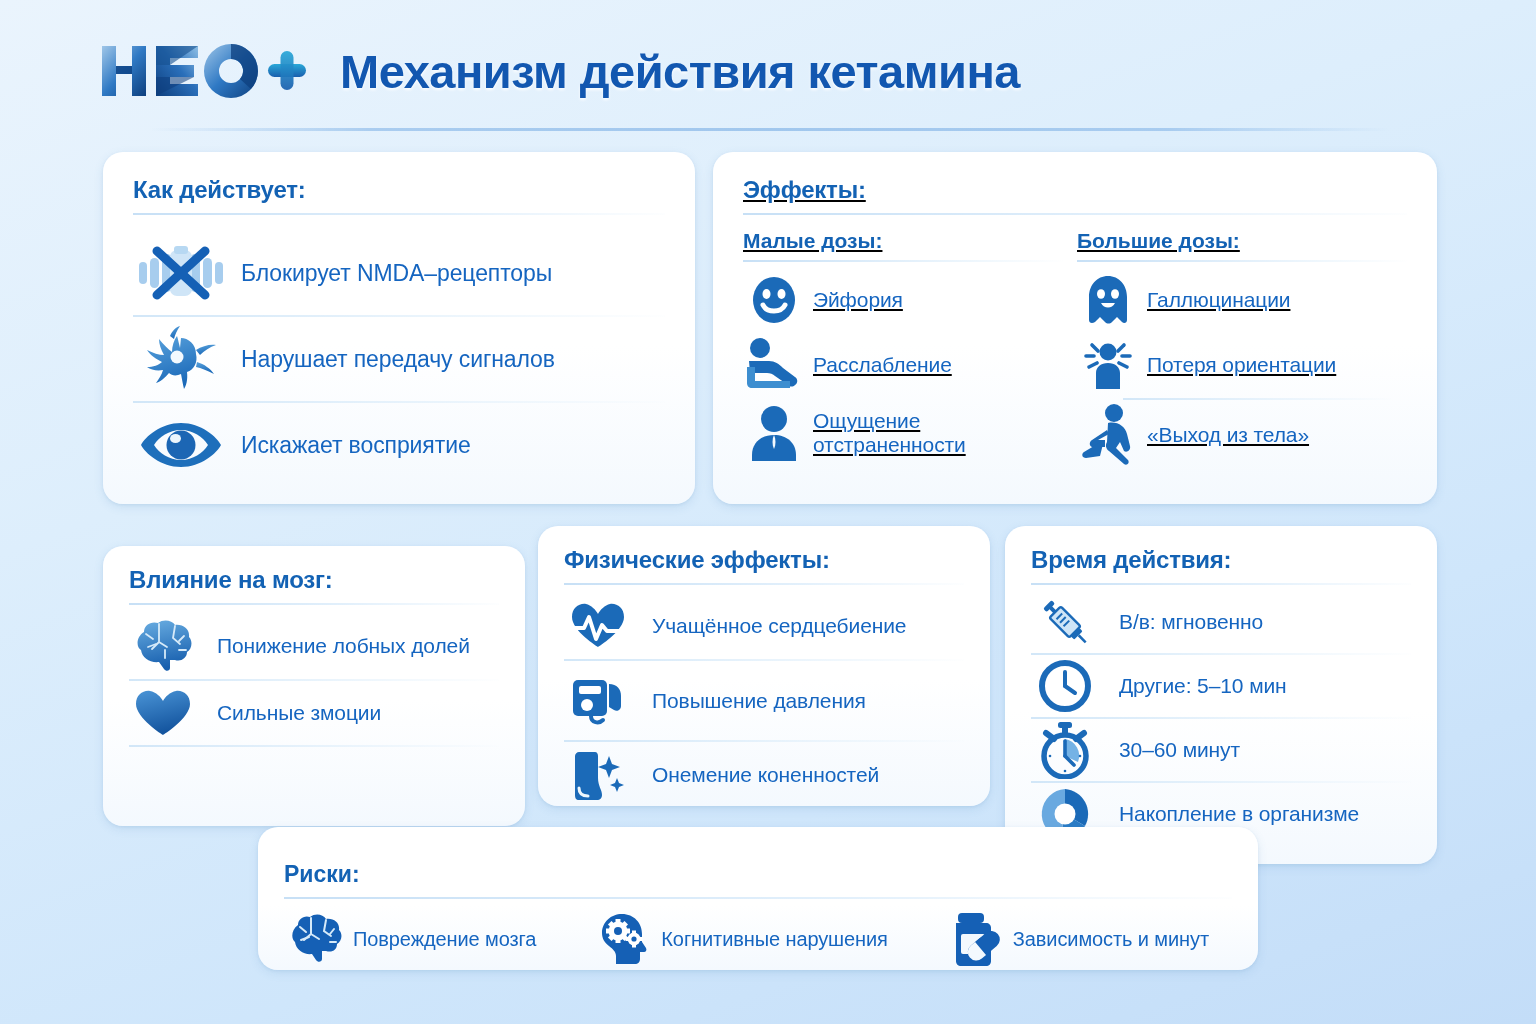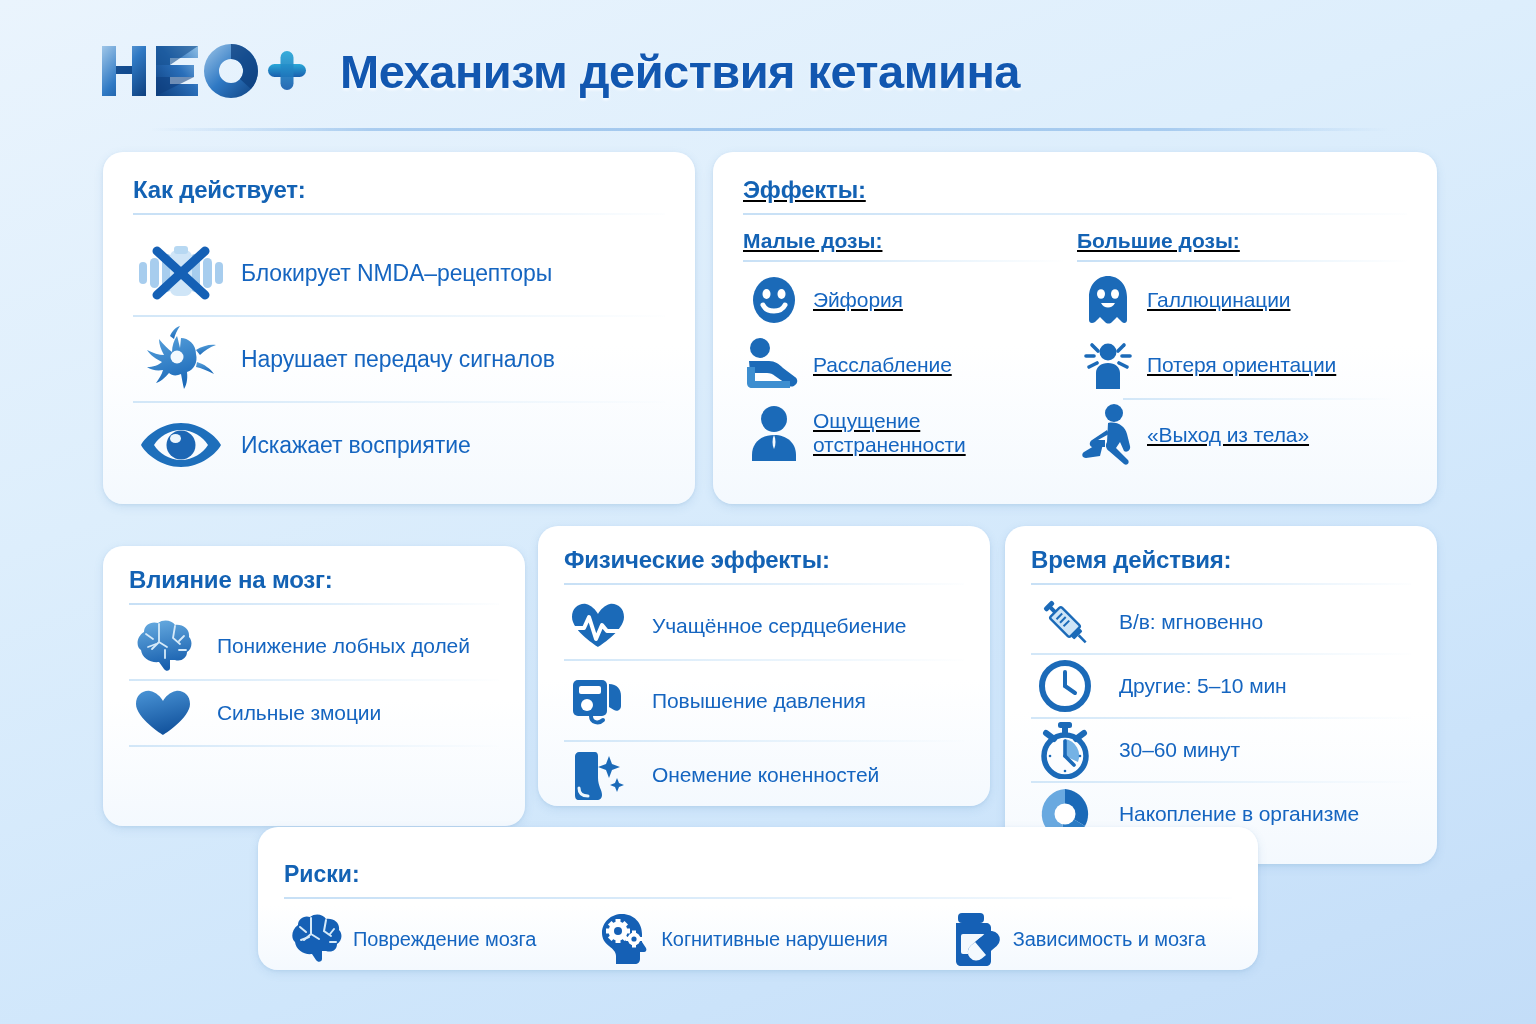--- a/index.html
+++ b/index.html
@@ -567,17 +567,17 @@
             <path d="M8,12 L38,12 C41,12 43,14 43,17 L43,50 C43,53 41,55 38,55 L13,55
                      C10,55 8,53 8,50 z" fill="#1560b5"></path>
             <rect x="13" y="23" width="24" height="20" rx="2" fill="#f3f9fe"></rect>
             <g transform="rotate(-40 32 40)">
               <rect x="20" y="30" width="28" height="17" rx="8.5" fill="#1560b5"></rect>
               <path d="M34,30 L48,30 A8.5,8.5 0 0,1 48,47 L34,47 z" fill="#1560b5"></path>
               <path d="M20,38.5 A8.5,8.5 0 0,1 28.5,30 L34,30 L34,47 L28.5,47 A8.5,8.5 0 0,1 20,38.5 z" fill="#f3f9fe"></path>
             </g>
           </svg>
         </div>
-        <div class="item-label">Зависимость и мозга</div>
+        <div class="item-label">Зависимость и минут</div>
       </div>
     </div>
   </div>
 </div>
 
 </body></html>

